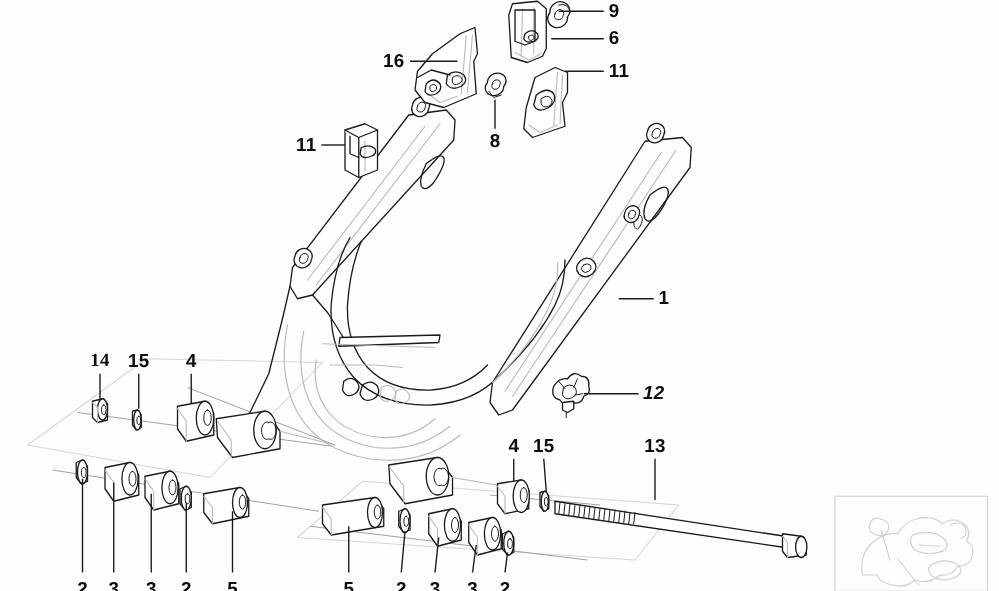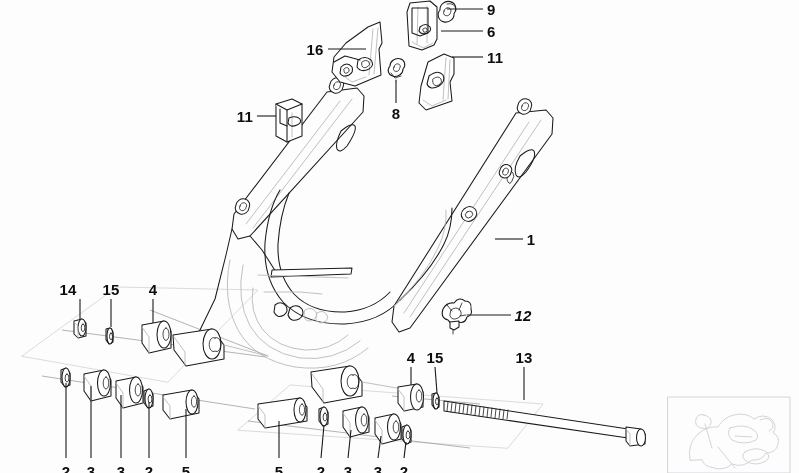--- a/index.html
+++ b/index.html
@@ -384,21 +384,21 @@
       <div class="callout left" style="left: 487px; top: 31px;">6</div>
       <div class="callout left" style="left: 487px; top: 57px;">11</div>
       <div class="callout mid" style="left: 315px; top: 49px;">16</div>
       <div class="callout mid" style="left: 396px; top: 113px;">8</div>
       <div class="callout mid" style="left: 245px; top: 116px;">11</div>
       <div class="callout mid" style="left: 531px; top: 239px;">1</div>
       <div class="callout mid" style="left: 523px; top: 315px; font-style: italic;">12</div>
       <div class="callout mid" style="left: 524px; top: 357px;">13</div>
       <div class="callout mid" style="left: 411px; top: 357px;">4</div>
       <div class="callout mid" style="left: 435px; top: 357px;">15</div>
-      <div class="callout mid" style="left: 68px; top: 289px;">14</div>
+      <div class="callout mid" style="left: 80px; top: 289px; font-family: Liberation Serif, serif;">14</div>
       <div class="callout mid" style="left: 111px; top: 289px;">15</div>
       <div class="callout mid" style="left: 153px; top: 289px;">4</div>
       <div class="callout btm" style="left: 66px; top: 464px;">2</div>
       <div class="callout btm" style="left: 91px; top: 464px;">3</div>
       <div class="callout btm" style="left: 121px; top: 464px;">3</div>
       <div class="callout btm" style="left: 149px; top: 464px;">2</div>
       <div class="callout btm" style="left: 186px; top: 464px;">5</div>
       <div class="callout btm" style="left: 279px; top: 464px;">5</div>
       <div class="callout btm" style="left: 321px; top: 464px;">2</div>
       <div class="callout btm" style="left: 348px; top: 464px;">3</div>

